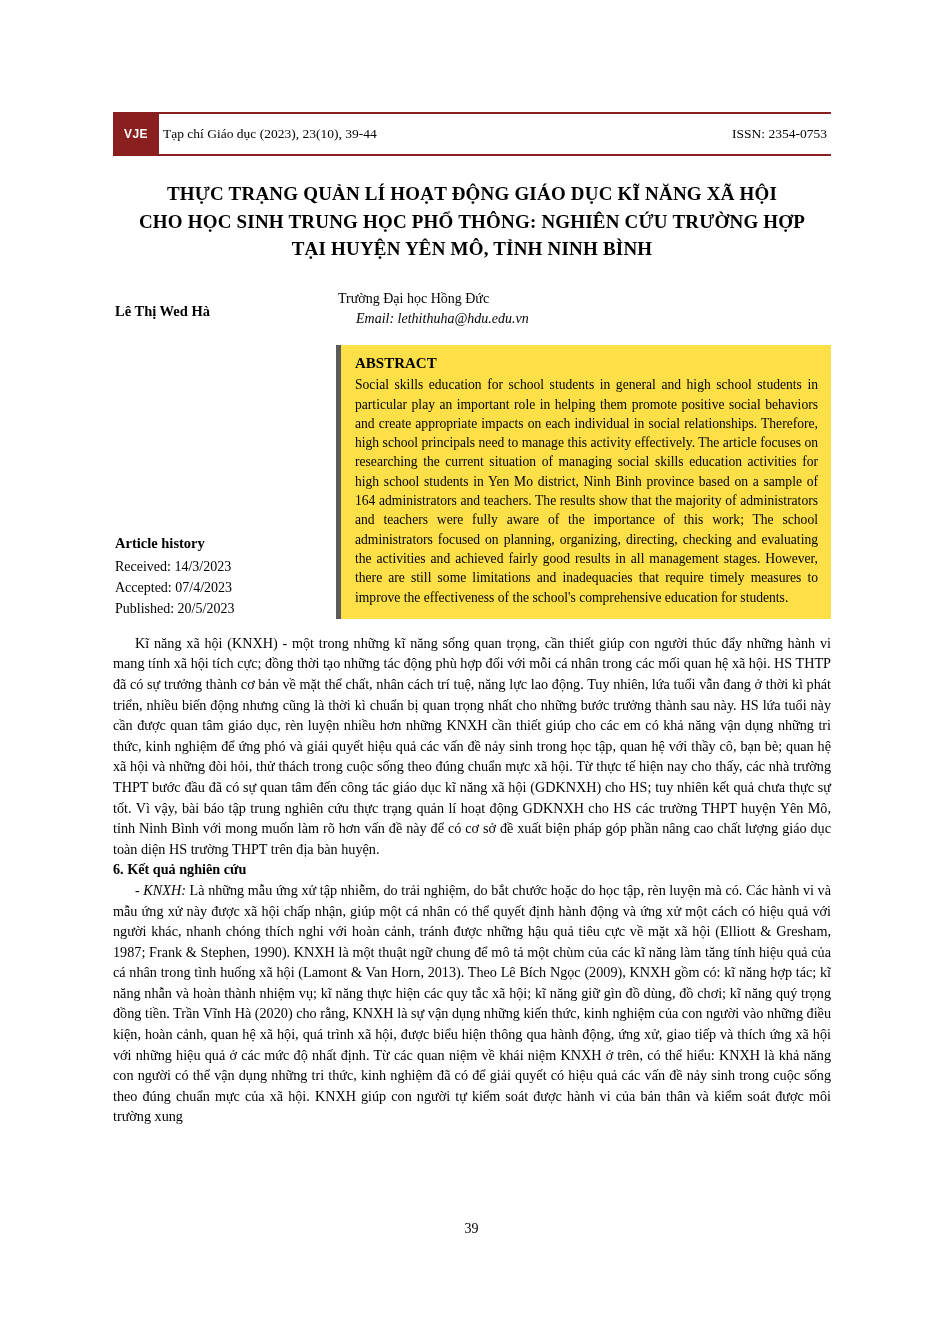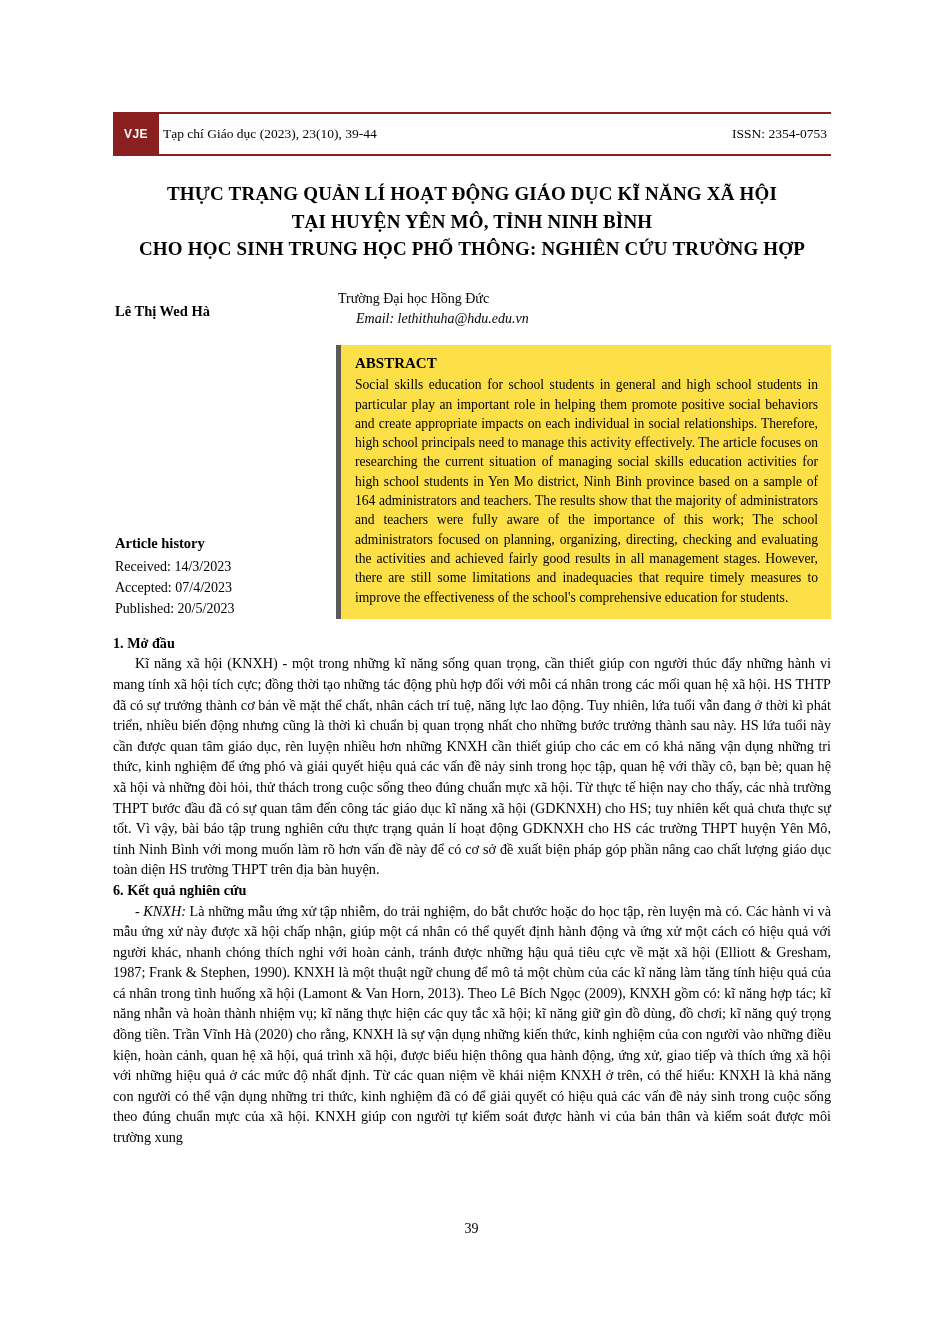--- a/index.html
+++ b/index.html
@@ -169,22 +169,22 @@
   <div class="content">
 
     <div class="header">
       <div class="vje-badge">VJE</div>
       <div class="header-journal">Tạp chí Giáo dục (2023), 23(10), 39-44</div>
       <div class="header-issn">ISSN: 2354-0753</div>
     </div>
 
     <div class="title">
       <div>THỰC TRẠNG QUẢN LÍ HOẠT ĐỘNG GIÁO DỤC KĨ NĂNG XÃ HỘI</div>
+      <div>CHO HỌC SINH TRUNG HỌC PHỔ THÔNG: NGHIÊN CỨU TRƯỜNG HỢP</div>
       <div>TẠI HUYỆN YÊN MÔ, TỈNH NINH BÌNH</div>
-      <div>CHO HỌC SINH TRUNG HỌC PHỔ THÔNG: NGHIÊN CỨU TRƯỜNG HỢP</div>
     </div>
 
     <div class="author-row">
       <div class="author-name">Lê Thị Wed Hà</div>
       <div class="affil">
         <span class="inst">Trường Đại học Hồng Đức</span>
         <span class="email">Email: lethithuha@hdu.edu.vn</span>
       </div>
     </div>
 
@@ -196,21 +196,20 @@
         <span class="hist-line">Published: 20/5/2023</span>
       </div>
 
       <div class="abstract">
         <h4>ABSTRACT</h4>
         <p>Social skills education for school students in general and high school students in particular play an important role in helping them promote positive social behaviors and create appropriate impacts on each individual in social relationships. Therefore, high school principals need to manage this activity effectively. The article focuses on researching the current situation of managing social skills education activities for high school students in Yen Mo district, Ninh Binh province based on a sample of 164 administrators and teachers. The results show that the majority of administrators and teachers were fully aware of the importance of this work; The school administrators focused on planning, organizing, directing, checking and evaluating the activities and achieved fairly good results in all management stages. However, there are still some limitations and inadequacies that require timely measures to improve the effectiveness of the school's comprehensive education for students.</p>
       </div>
     </div>
 
     <div class="body">
-      <p class="h1">1. Mở đầu</p>
       <p class="ind">Kĩ năng xã hội (KNXH) - một trong những kĩ năng sống quan trọng, cần thiết giúp con người thúc đẩy những hành vi mang tính xã hội tích cực; đồng thời tạo những tác động phù hợp đối với mỗi cá nhân trong các mối quan hệ xã hội. HS THTP đã có sự trưởng thành cơ bản về mặt thể chất, nhân cách trí tuệ, năng lực lao động. Tuy nhiên, lứa tuổi vẫn đang ở thời kì phát triển, nhiều biến động nhưng cũng là thời kì chuẩn bị quan trọng nhất cho những bước trưởng thành sau này. HS lứa tuổi này cần được quan tâm giáo dục, rèn luyện nhiều hơn những KNXH cần thiết giúp cho các em có khả năng vận dụng những tri thức, kinh nghiệm để ứng phó và giải quyết hiệu quả các vấn đề nảy sinh trong học tập, quan hệ với thầy cô, bạn bè; quan hệ xã hội và những đòi hỏi, thử thách trong cuộc sống theo đúng chuẩn mực xã hội. Từ thực tế hiện nay cho thấy, các nhà trường THPT bước đầu đã có sự quan tâm đến công tác giáo dục kĩ năng xã hội (GDKNXH) cho HS; tuy nhiên kết quả chưa thực sự tốt. Vì vậy, bài báo tập trung nghiên cứu thực trạng quản lí hoạt động GDKNXH cho HS các trường THPT huyện Yên Mô, tỉnh Ninh Bình với mong muốn làm rõ hơn vấn đề này để có cơ sở đề xuất biện pháp góp phần nâng cao chất lượng giáo dục toàn diện HS trường THPT trên địa bàn huyện.</p>
       <p class="h1">6. Kết quả nghiên cứu</p>
       <p class="ind"><span class="it">- KNXH:</span><span> Là những mẫu ứng xử tập nhiễm, do trải nghiệm, do bắt chước hoặc do học tập, rèn luyện mà có. Các hành vi và mẫu ứng xử này được xã hội chấp nhận, giúp một cá nhân có thể quyết định hành động và ứng xử một cách có hiệu quả với người khác, nhanh chóng thích nghi với hoàn cảnh, tránh được những hậu quả tiêu cực về mặt xã hội (Elliott &amp; Gresham, 1987; Frank &amp; Stephen, 1990). KNXH là một thuật ngữ chung để mô tả một chùm của các kĩ năng làm tăng tính hiệu quả của cá nhân trong tình huống xã hội (Lamont &amp; Van Horn, 2013). Theo Lê Bích Ngọc (2009), KNXH gồm có: kĩ năng hợp tác; kĩ năng nhẫn và hoàn thành nhiệm vụ; kĩ năng thực hiện các quy tắc xã hội; kĩ năng giữ gìn đồ dùng, đồ chơi; kĩ năng quý trọng đồng tiền. Trần Vĩnh Hà (2020) cho rằng, KNXH là sự vận dụng những kiến thức, kinh nghiệm của con người vào những điều kiện, hoàn cảnh, quan hệ xã hội, quá trình xã hội, được biểu hiện thông qua hành động, ứng xử, giao tiếp và thích ứng xã hội với những hiệu quả ở các mức độ nhất định. Từ các quan niệm về khái niệm KNXH ở trên, có thể hiểu: KNXH là khả năng con người có thể vận dụng những tri thức, kinh nghiệm đã có để giải quyết có hiệu quả các vấn đề nảy sinh trong cuộc sống theo đúng chuẩn mực của xã hội. KNXH giúp con người tự kiểm soát được hành vi của bản thân và kiểm soát được môi trường xung</span></p>
     </div>
 
   </div>
 
   <div class="page-number">39</div>
 </div>
 

